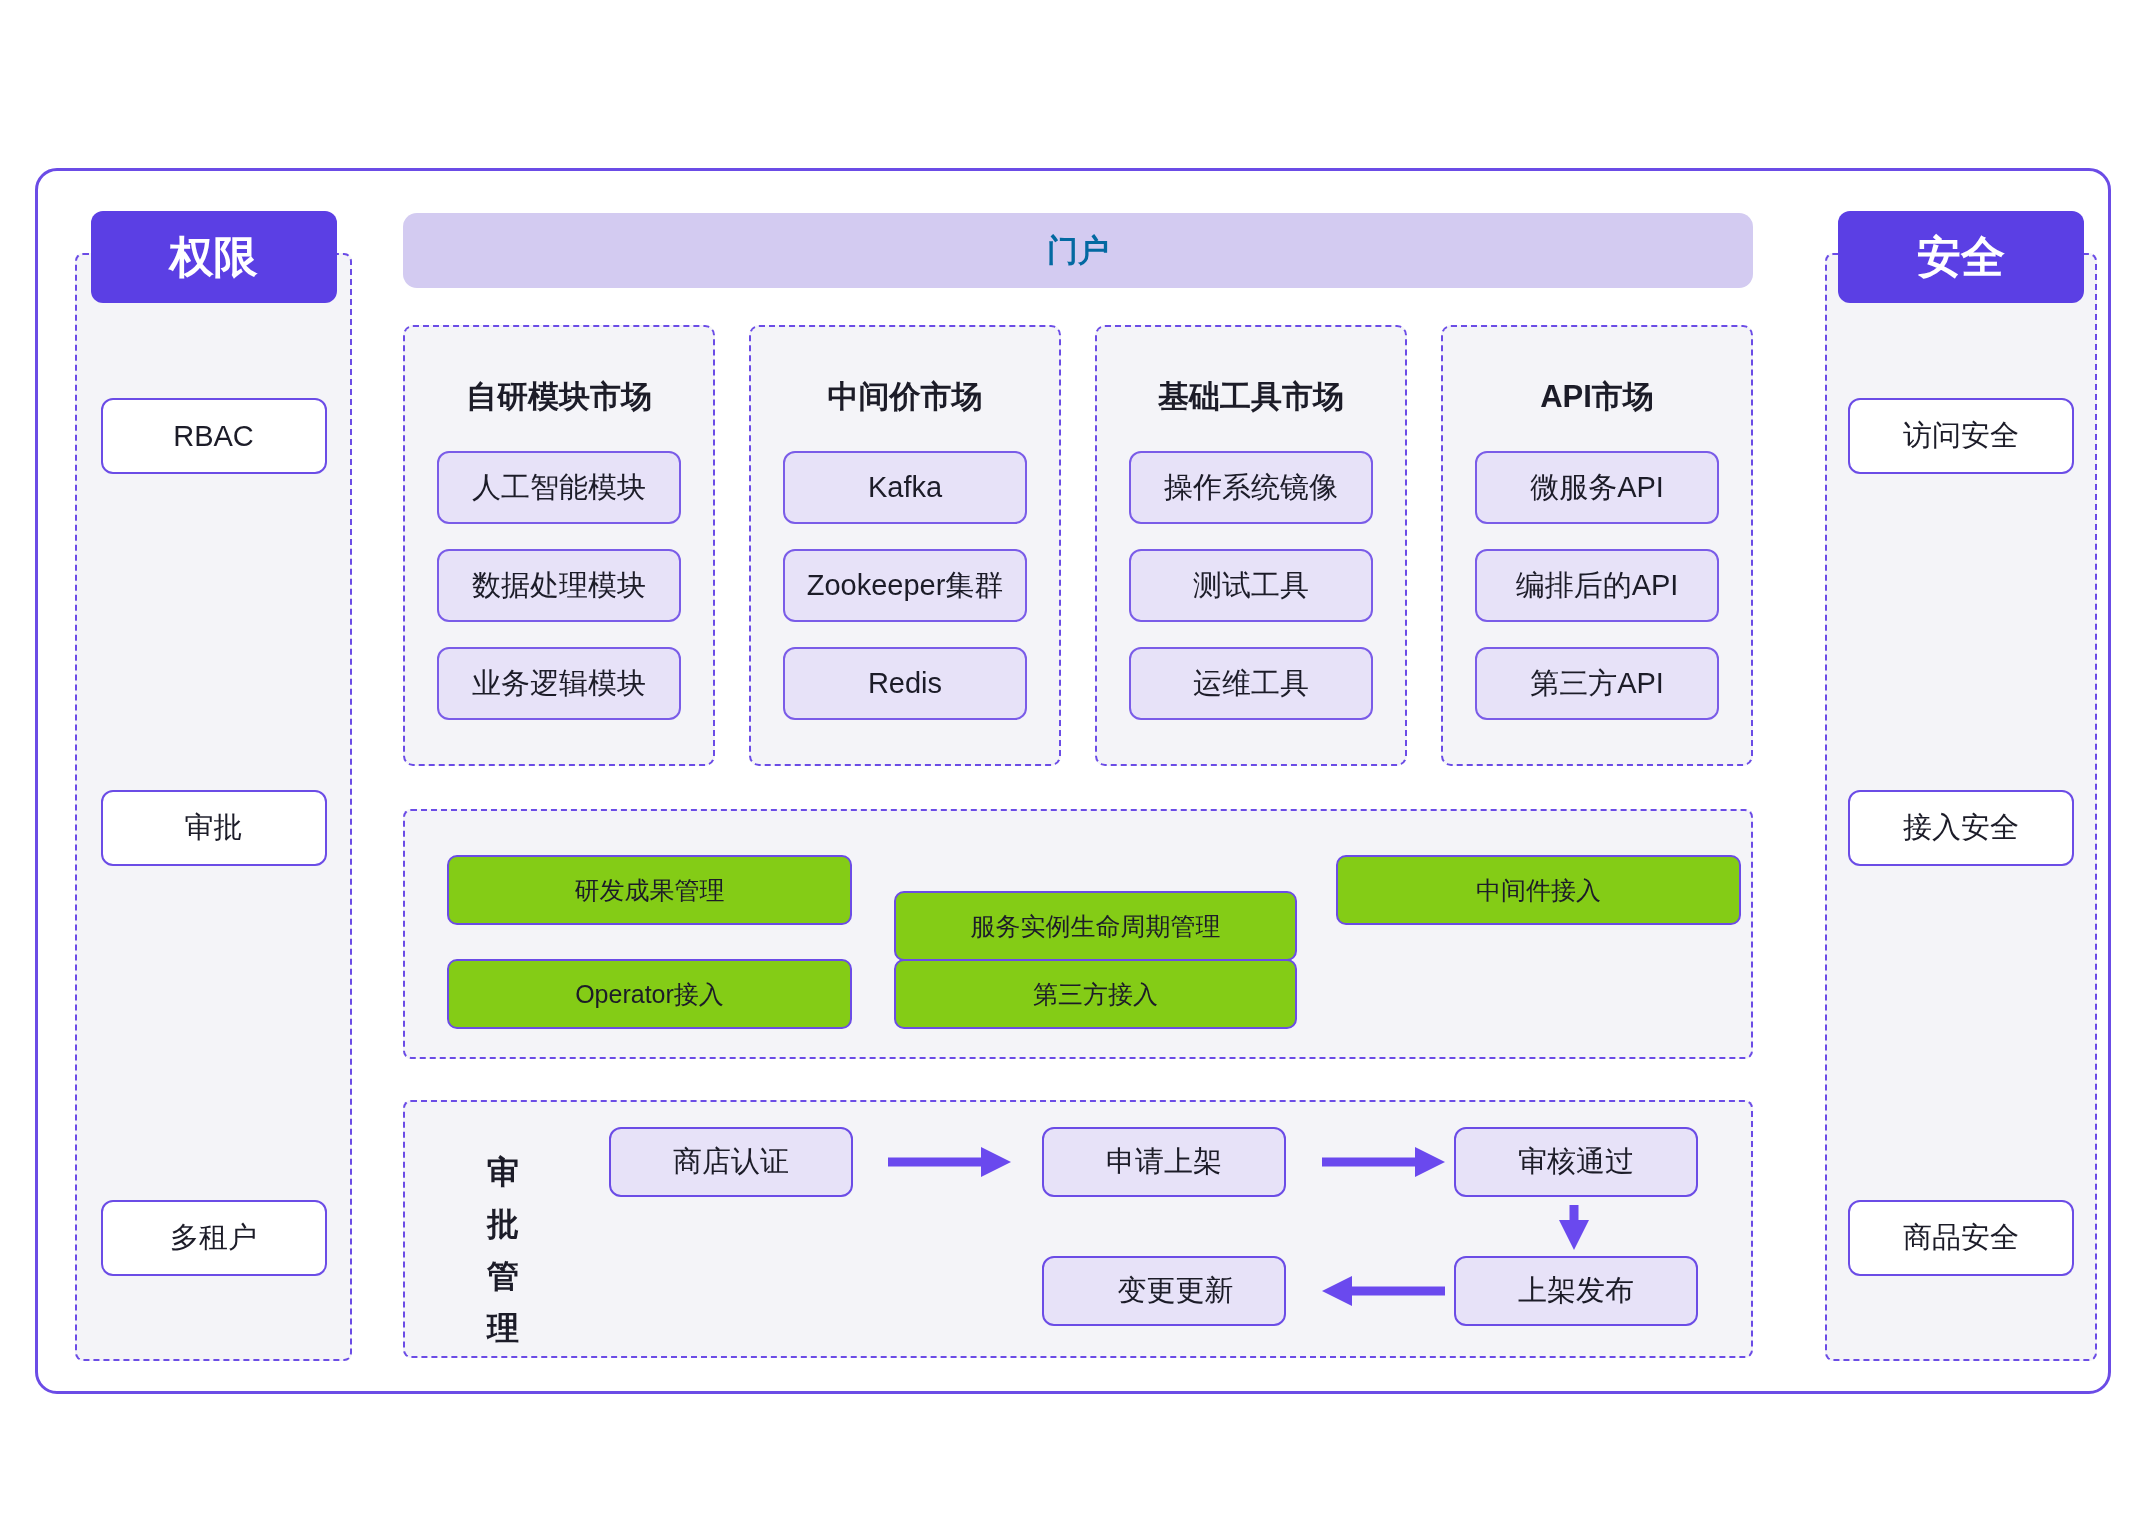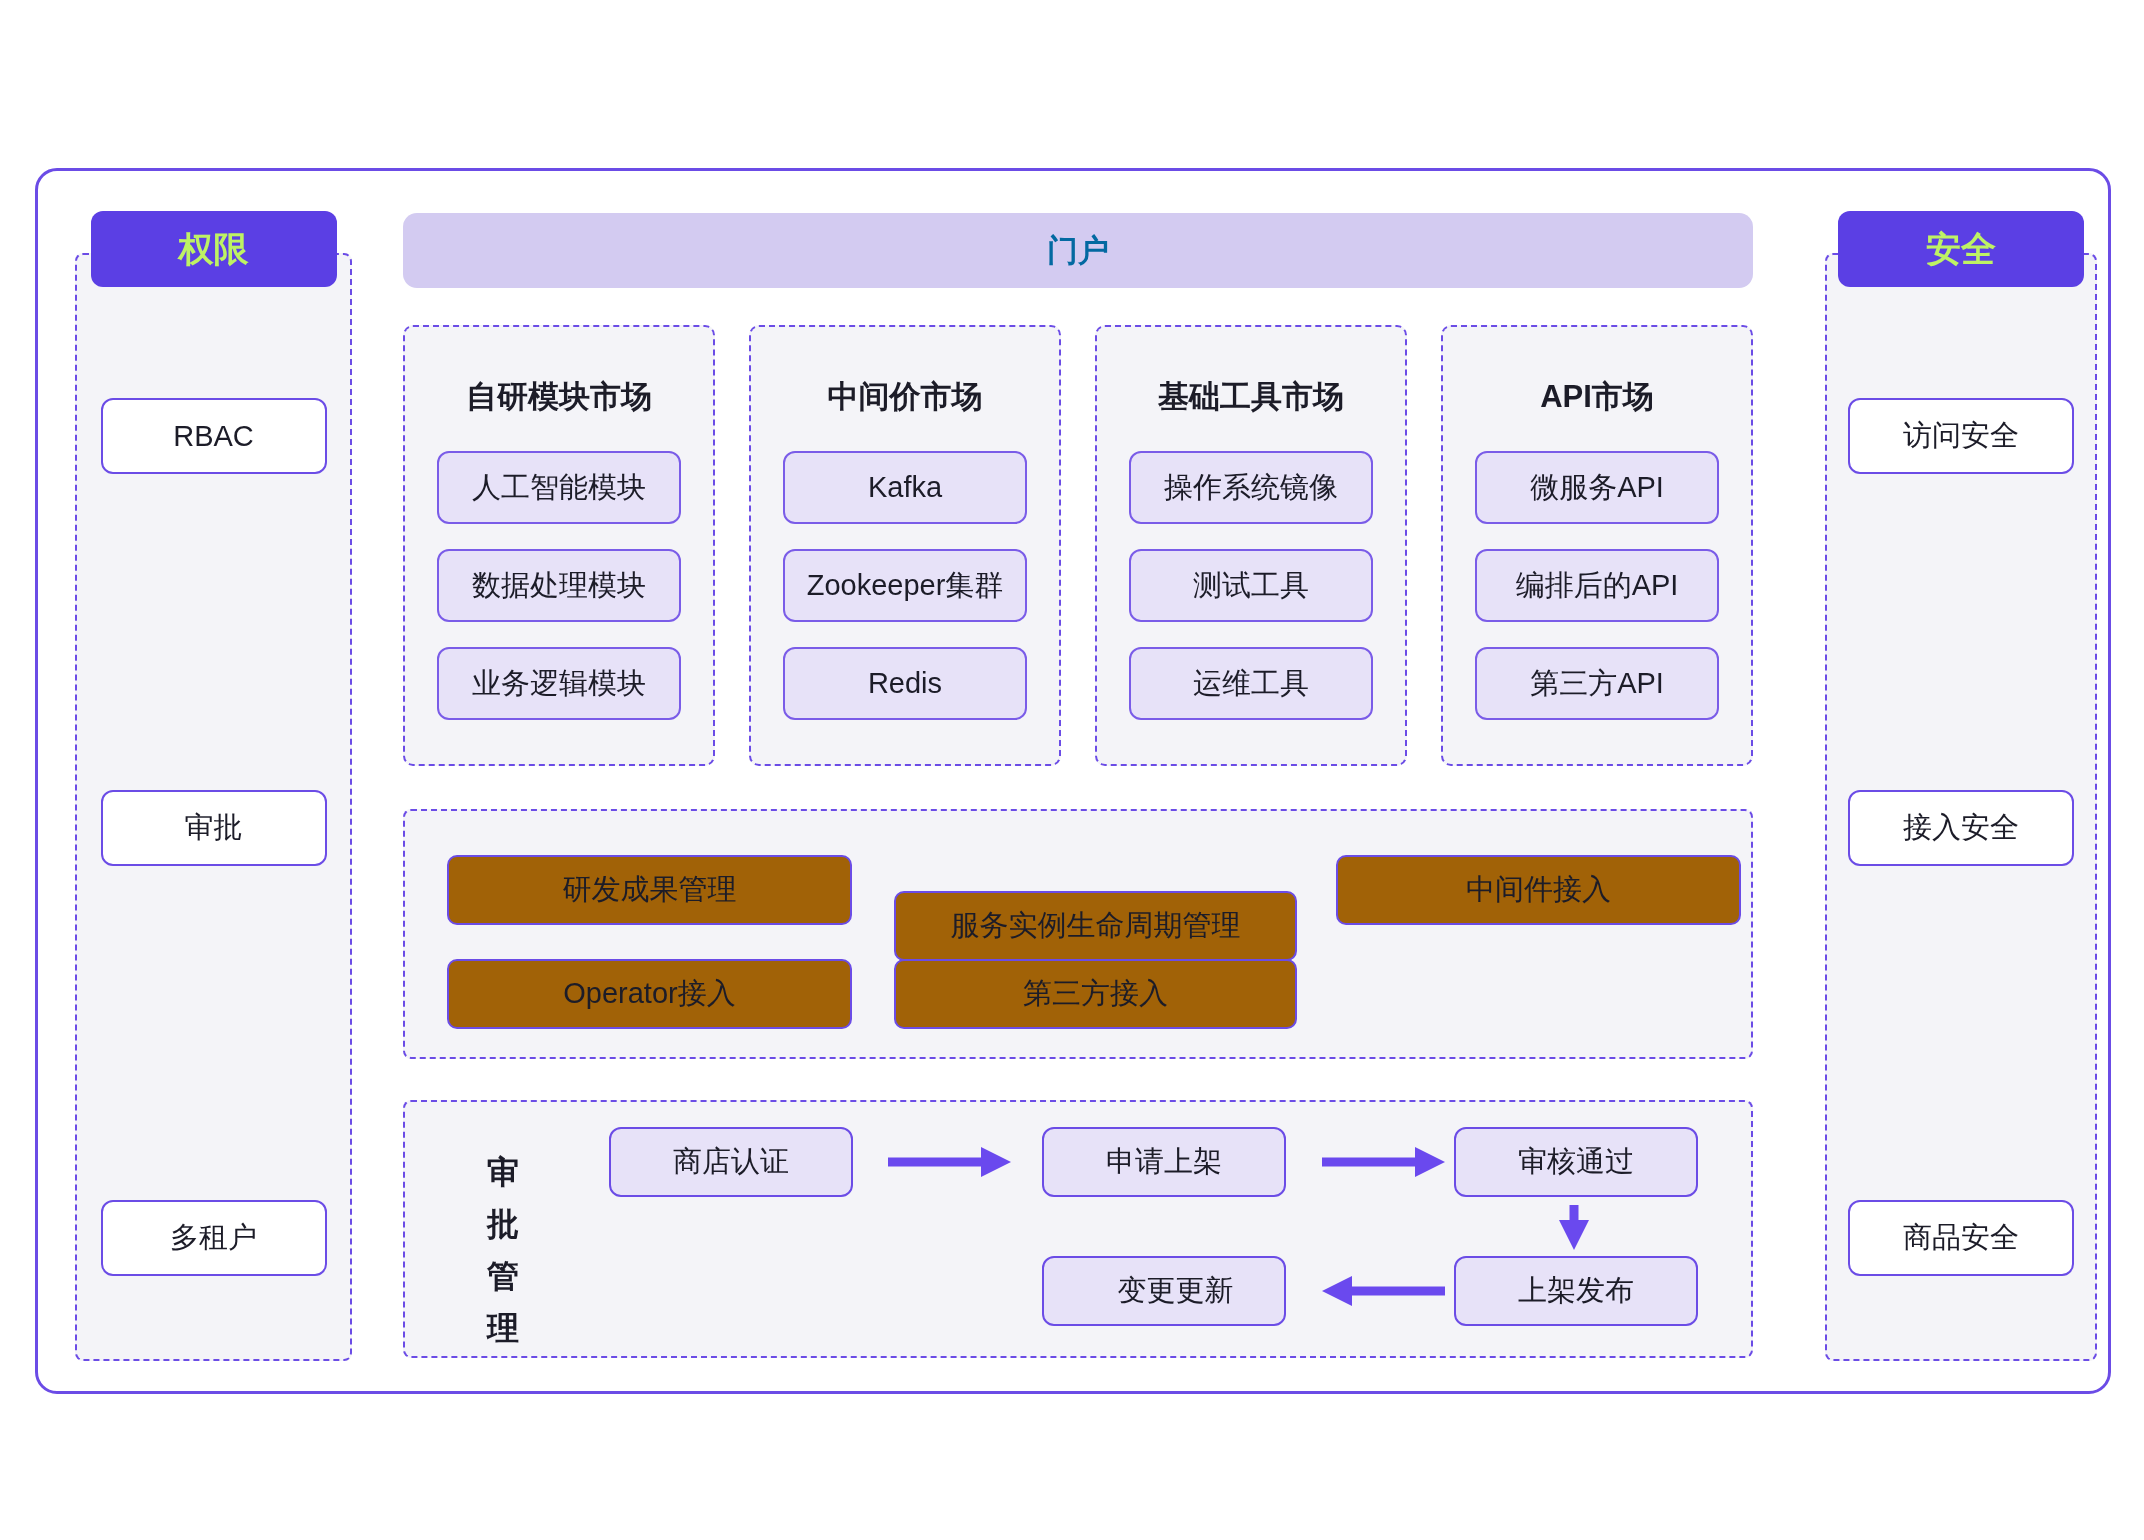--- a/index.html
+++ b/index.html
@@ -7,22 +7,22 @@
   .canvas{position:relative;width:2144px;height:1540px;background:#ffffff;overflow:hidden;}
   .frame{position:absolute;left:35px;top:168px;width:2070px;height:1220px;
          border:3px solid #6b4ce6;border-radius:22px;background:#ffffff;}
 
   
   .side-panel{position:absolute;top:82px;height:1104px;background:#f4f4f8;
               border:2px dashed #6b4ce6;border-radius:8px;}
   .side-panel.left{left:37px;width:273px;}
   .side-panel.right{left:1787px;width:268px;}
   .panel-header{position:absolute;top:-44px;left:50%;transform:translateX(-50%);
-                width:246px;height:76px;background:#5b3fe4;border-radius:12px;
-                color:#bef264;font-size:35px;font-weight:700;
+                width:246px;height:92px;background:#5b3fe4;border-radius:12px;
+                color:#ffffff;font-size:44px;font-weight:700;
                 display:flex;align-items:center;justify-content:center;}
   .side-box{position:absolute;left:50%;transform:translateX(-50%);width:222px;height:72px;
             background:#ffffff;border:2px solid #6b4ce6;border-radius:12px;
             font-size:29px;display:flex;align-items:center;justify-content:center;}
   .sb1{top:143px;text-align:center;} .sb2{top:535px;} .sb3{top:945px;}
 
   
   .portal-bar{position:absolute;left:365px;top:42px;width:1350px;height:75px;
               background:#d3cbf1;border-radius:14px;color:#0369a1;
               font-size:31px;font-weight:600;
@@ -35,22 +35,22 @@
           box-sizing:border-box;padding-top:50px;display:flex;flex-direction:column;align-items:center;}
   .market-title{font-size:31px;font-weight:700;height:40px;display:flex;align-items:center;}
   .market-items{margin-top:34px;display:flex;flex-direction:column;gap:25px;align-items:center;}
   .market-item{width:244px;height:73px;background:#e7e2f8;border:2px solid #7a5ce8;
                border-radius:12px;box-sizing:border-box;font-size:29px;
                display:flex;align-items:center;justify-content:center;}
 
   
   .management{position:absolute;left:365px;top:638px;width:1350px;height:250px;
               background:#f4f4f8;border:2px dashed #6b4ce6;border-radius:8px;box-sizing:border-box;}
-  .mgmt-box{position:absolute;height:70px;background:#a16207;border:2px solid #6b4ce6;
-            border-radius:10px;box-sizing:border-box;font-size:29px;
+  .mgmt-box{position:absolute;height:70px;background:#84cc16;border:2px solid #6b4ce6;
+            border-radius:10px;box-sizing:border-box;font-size:25px;
             display:flex;align-items:center;justify-content:center;}
   .m1{left:42px;top:44px;width:405px;}
   .m2{left:489px;top:44px;width:403px;margin-top:36px;}
   .m3{left:931px;top:44px;width:405px;}
   .m4{left:42px;top:148px;width:405px;}
   .m5{left:489px;top:148px;width:403px;}
 
   
   .approval{position:absolute;left:365px;top:929px;width:1350px;height:258px;
             background:#f4f4f8;border:2px dashed #6b4ce6;border-radius:8px;box-sizing:border-box;}

